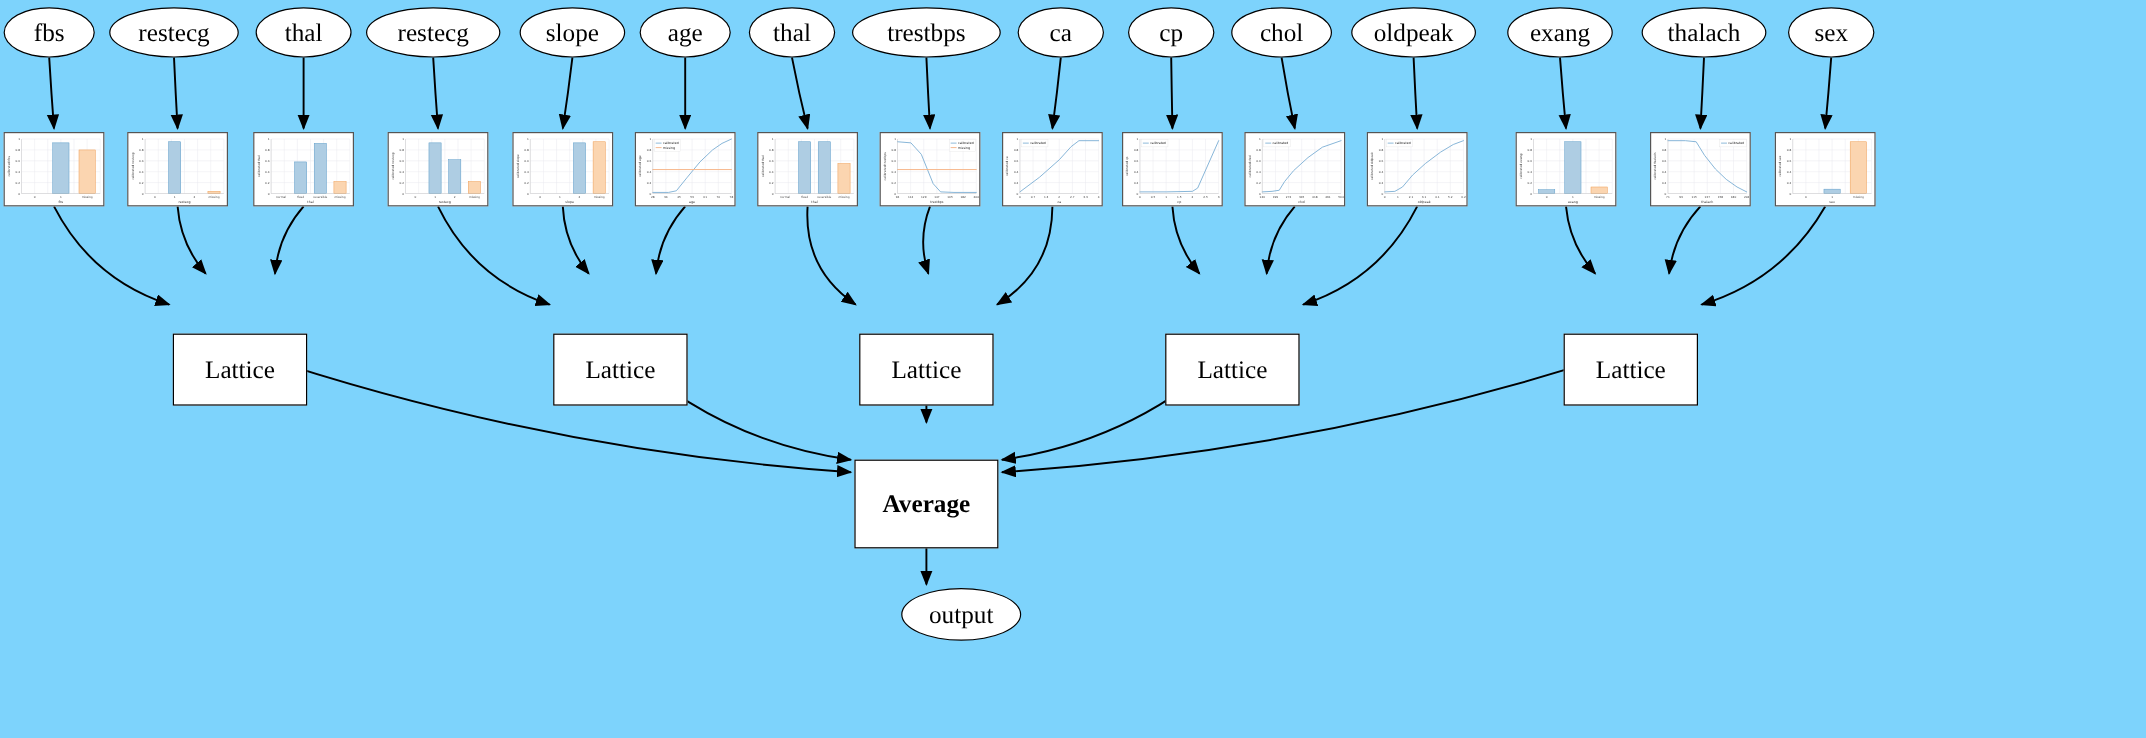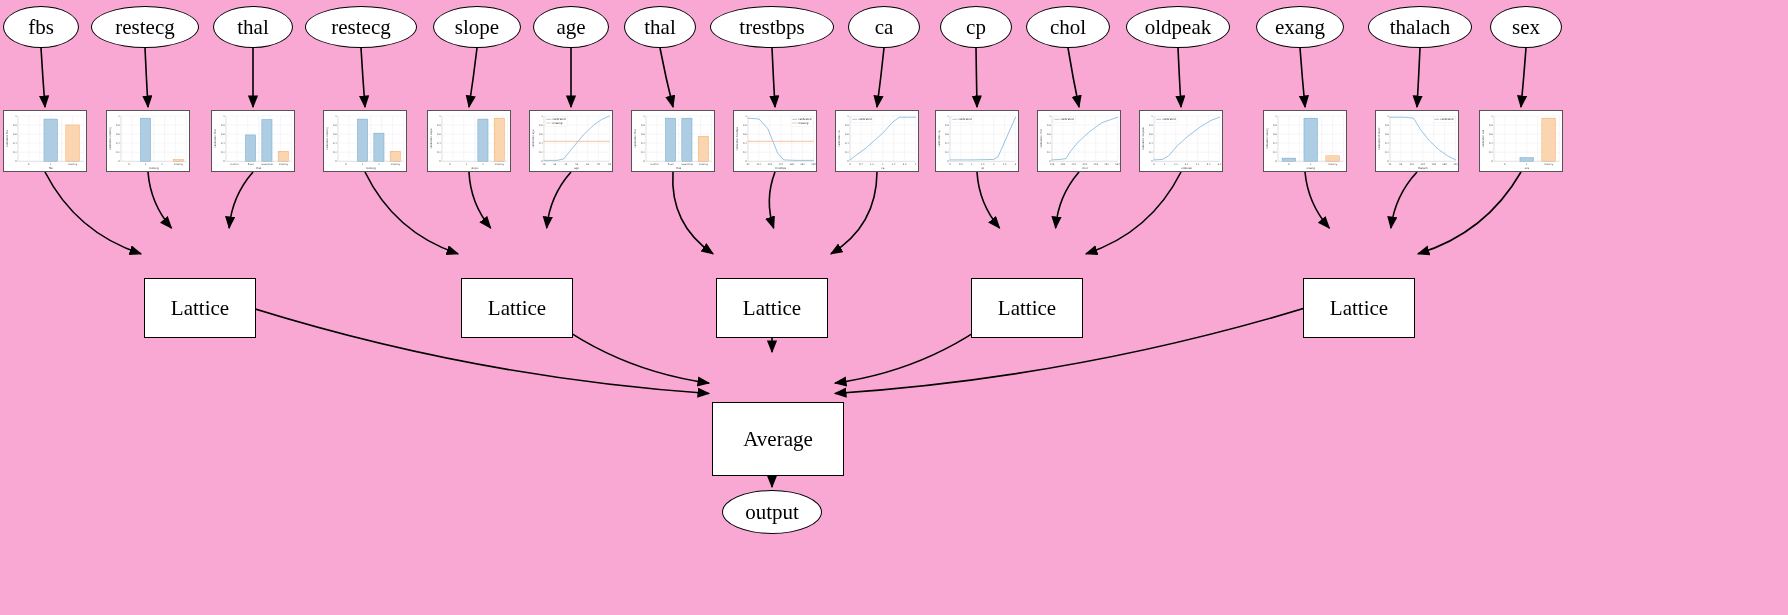--- a/index.html
+++ b/index.html
@@ -1,17 +1,17 @@
 <!DOCTYPE html>
 <html><head>
 <meta charset="utf-8">
 <style>
   html,body{margin:0;padding:0;background:#ffffff;}
   body{width:1788px;height:615px;font-family:"Liberation Serif","DejaVu Serif",serif;}
-  #stage{position:relative;width:1788px;height:615px;overflow:hidden;background:#f9a8d4;}
+  #stage{position:relative;width:1788px;height:615px;overflow:hidden;background:#7dd3fc;}
   svg.edges{position:absolute;left:0;top:0;width:1788px;height:615px;pointer-events:none;}
 
   .node-ellipse{
     position:absolute;border:1.4px solid #000;border-radius:50%;
     background:#fff;display:flex;align-items:center;justify-content:center;
     font-size:21px;color:#000;box-sizing:border-box;line-height:1;
   }
   .node-box{
     position:absolute;border:1.5px solid #000;background:#fff;
     display:flex;align-items:center;justify-content:center;
@@ -131,24 +131,24 @@
       </div>
       <div class="node-box" style="left: 716px; top: 231px; width: 112px; height: 60px;">
         <span class="">Lattice</span>
       </div>
       <div class="node-box" style="left: 971px; top: 231px; width: 112px; height: 60px;">
         <span class="">Lattice</span>
       </div>
       <div class="node-box" style="left: 1303px; top: 231px; width: 112px; height: 60px;">
         <span class="">Lattice</span>
       </div>
-      <div class="node-box" style="left: 712px; top: 355px; width: 132px; height: 74px;">
+      <div class="node-box" style="left: 712px; top: 336px; width: 120px; height: 74px; font-weight: bold;">
         <span class="">Average</span>
       </div>
-      <div class="node-ellipse" style="left: 722px; top: 490px; width: 100px; height: 44px; align-items: center;">
+      <div class="node-ellipse" style="left: 751px; top: 490px; width: 100px; height: 44px; align-items: center;">
         <span class="">output</span>
       </div>
       <div class="plot" style="left: 3px; top: 110px; width: 84px; height: 62px;">
         <svg viewBox="0 0 100 74" preserveAspectRatio="none">
        <rect x="17" y="6" width="80" height="56" fill="#fff"></rect>
        <line x1="17" y1="6" x2="97" y2="6" stroke="#e9e9ef" stroke-width="0.5"></line>
           <line x1="17" y1="17.2" x2="97" y2="17.2" stroke="#e9e9ef" stroke-width="0.5"></line>
           <line x1="17" y1="28.4" x2="97" y2="28.4" stroke="#e9e9ef" stroke-width="0.5"></line>
           <line x1="17" y1="39.6" x2="97" y2="39.6" stroke="#e9e9ef" stroke-width="0.5"></line>
           <line x1="17" y1="50.8" x2="97" y2="50.8" stroke="#e9e9ef" stroke-width="0.5"></line>

